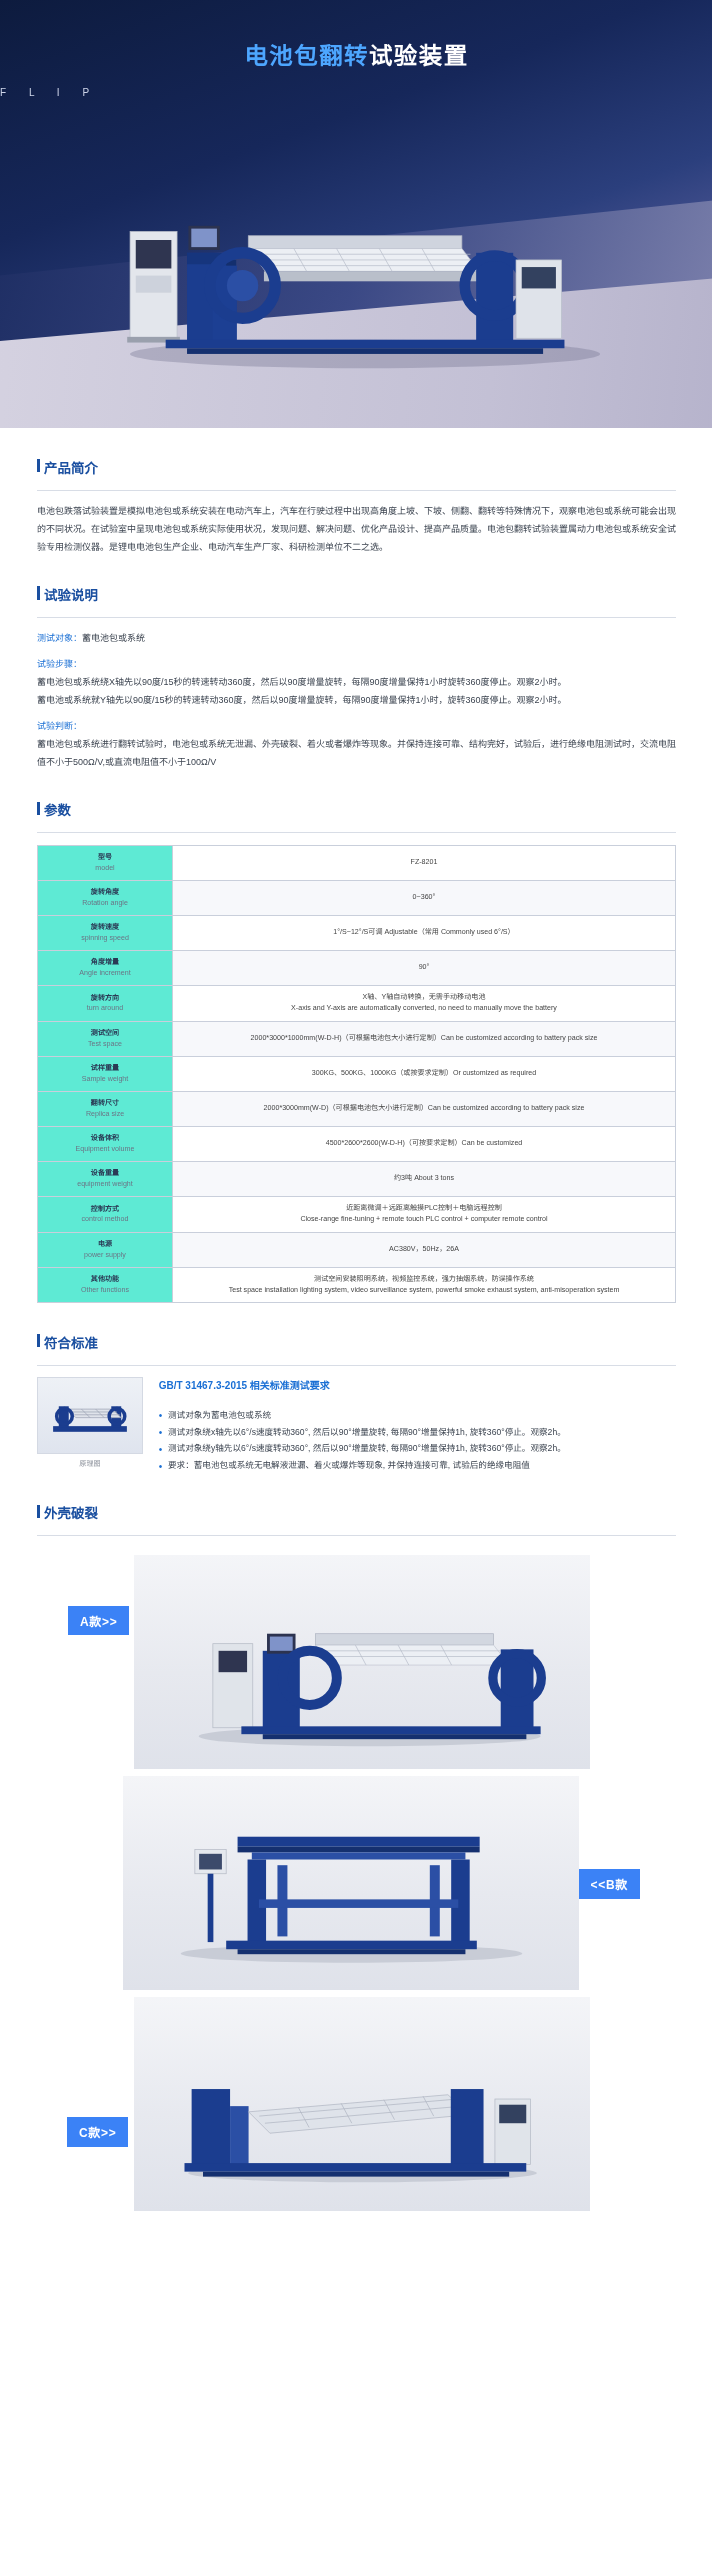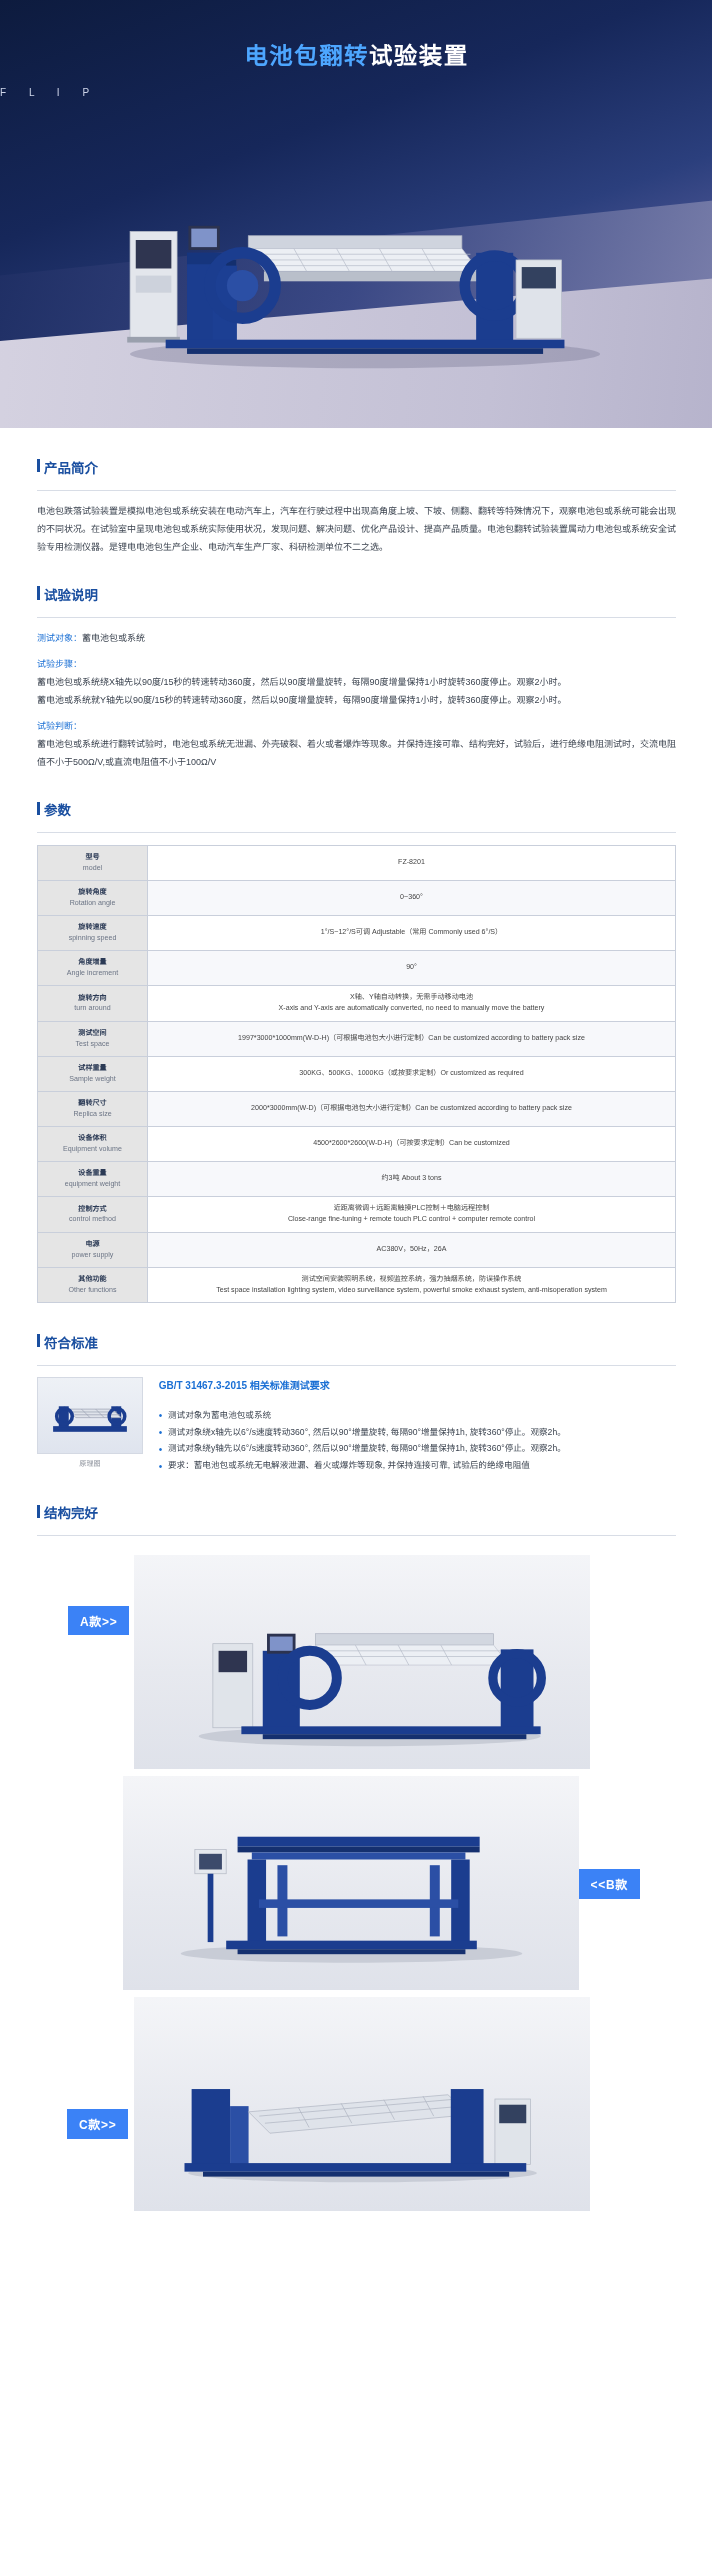--- a/index.html
+++ b/index.html
@@ -112,22 +112,22 @@
     margin-top: 5.7px;
   }
   table.spec td {
     border: 0.7px solid #c9cfdb;
     padding: 6.4px 4.3px;
     text-align: center;
     vertical-align: middle;
     line-height: 1.55;
   }
   table.spec td.k {
-    width: 110px;
-    background: #e5e5e5;
+    width: 135px;
+    background: #5eead4;
     color: #2b3a55;
     font-weight: bold;
     line-height: 1.5;
   }
   table.spec tr:nth-child(even) td.v { background: #f7f8fb; }
   table.spec .en { color: #6b7485; font-weight: normal; }
 
   
   .std-flex { display: flex; gap: 15.7px; align-items: flex-start; margin-top: 4.3px; }
   .std-thumb {
@@ -180,21 +180,21 @@
     position: absolute;
     background: #3b82f6;
     color: #fff;
     font-size: 12px;
     font-weight: bold;
     padding: 6.4px 12px;
     letter-spacing: 0.7px;
   }
   .tag.a { left: 31px; top: 51px; }
   .tag.b { right: 36px; top: 93px; }
-  .tag.c { left: 30px; top: 112px; }
+  .tag.c { left: 30px; top: 120px; }
 </style>
 </head>
 <body>
 
 <div class="page">
 
   <div class="hero">
     <div class="diag"></div>
     <div class="diag2"></div>
 
@@ -314,21 +314,21 @@
               <div class="en">turn around</div>
             </td>
             <td class="v" style="white-space: pre-line;">X轴、Y轴自动转换，无需手动移动电池
 X-axis and Y-axis are automatically converted, no need to manually move the battery</td>
           </tr>
           <tr>
             <td class="k">
               <div>测试空间</div>
               <div class="en">Test space</div>
             </td>
-            <td class="v" style="white-space: pre-line;">1997*3000*1000mm(W-D-H)（可根据电池包大小进行定制）Can be customized according to battery pack size</td>
+            <td class="v" style="white-space: pre-line;">2000*3000*1000mm(W-D-H)（可根据电池包大小进行定制）Can be customized according to battery pack size</td>
           </tr>
           <tr>
             <td class="k">
               <div>试样重量</div>
               <div class="en">Sample weight</div>
             </td>
             <td class="v" style="white-space: pre-line;">300KG、500KG、1000KG（或按要求定制）Or customized as required</td>
           </tr>
           <tr>
             <td class="k">
@@ -409,21 +409,21 @@
             <li>测试对象为蓄电池包或系统</li>
             <li>测试对象绕x轴先以6°/s速度转动360°, 然后以90°增量旋转, 每隔90°增量保持1h, 旋转360°停止。观察2h。</li>
             <li>测试对象绕y轴先以6°/s速度转动360°, 然后以90°增量旋转, 每隔90°增量保持1h, 旋转360°停止。观察2h。</li>
             <li>要求：蓄电池包或系统无电解液泄漏、着火或爆炸等现象, 并保持连接可靠, 试验后的绝缘电阻值</li>
           </ul>
       </div>
     </div>
   </div>
 
   <div class="section">
-    <div class="sec-title">结构完好</div>
+    <div class="sec-title">外壳破裂</div>
     <div class="sec-rule"></div>
   </div>
 
   <div class="gallery">
 
     <div class="g-row">
       <div class="tag a">A款&gt;&gt;</div>
       <div class="g-photo right">
         <svg width="399" height="193" viewBox="0 0 560 270">
           <ellipse cx="290" cy="240" rx="240" ry="14" fill="#c8ccd6"></ellipse>

